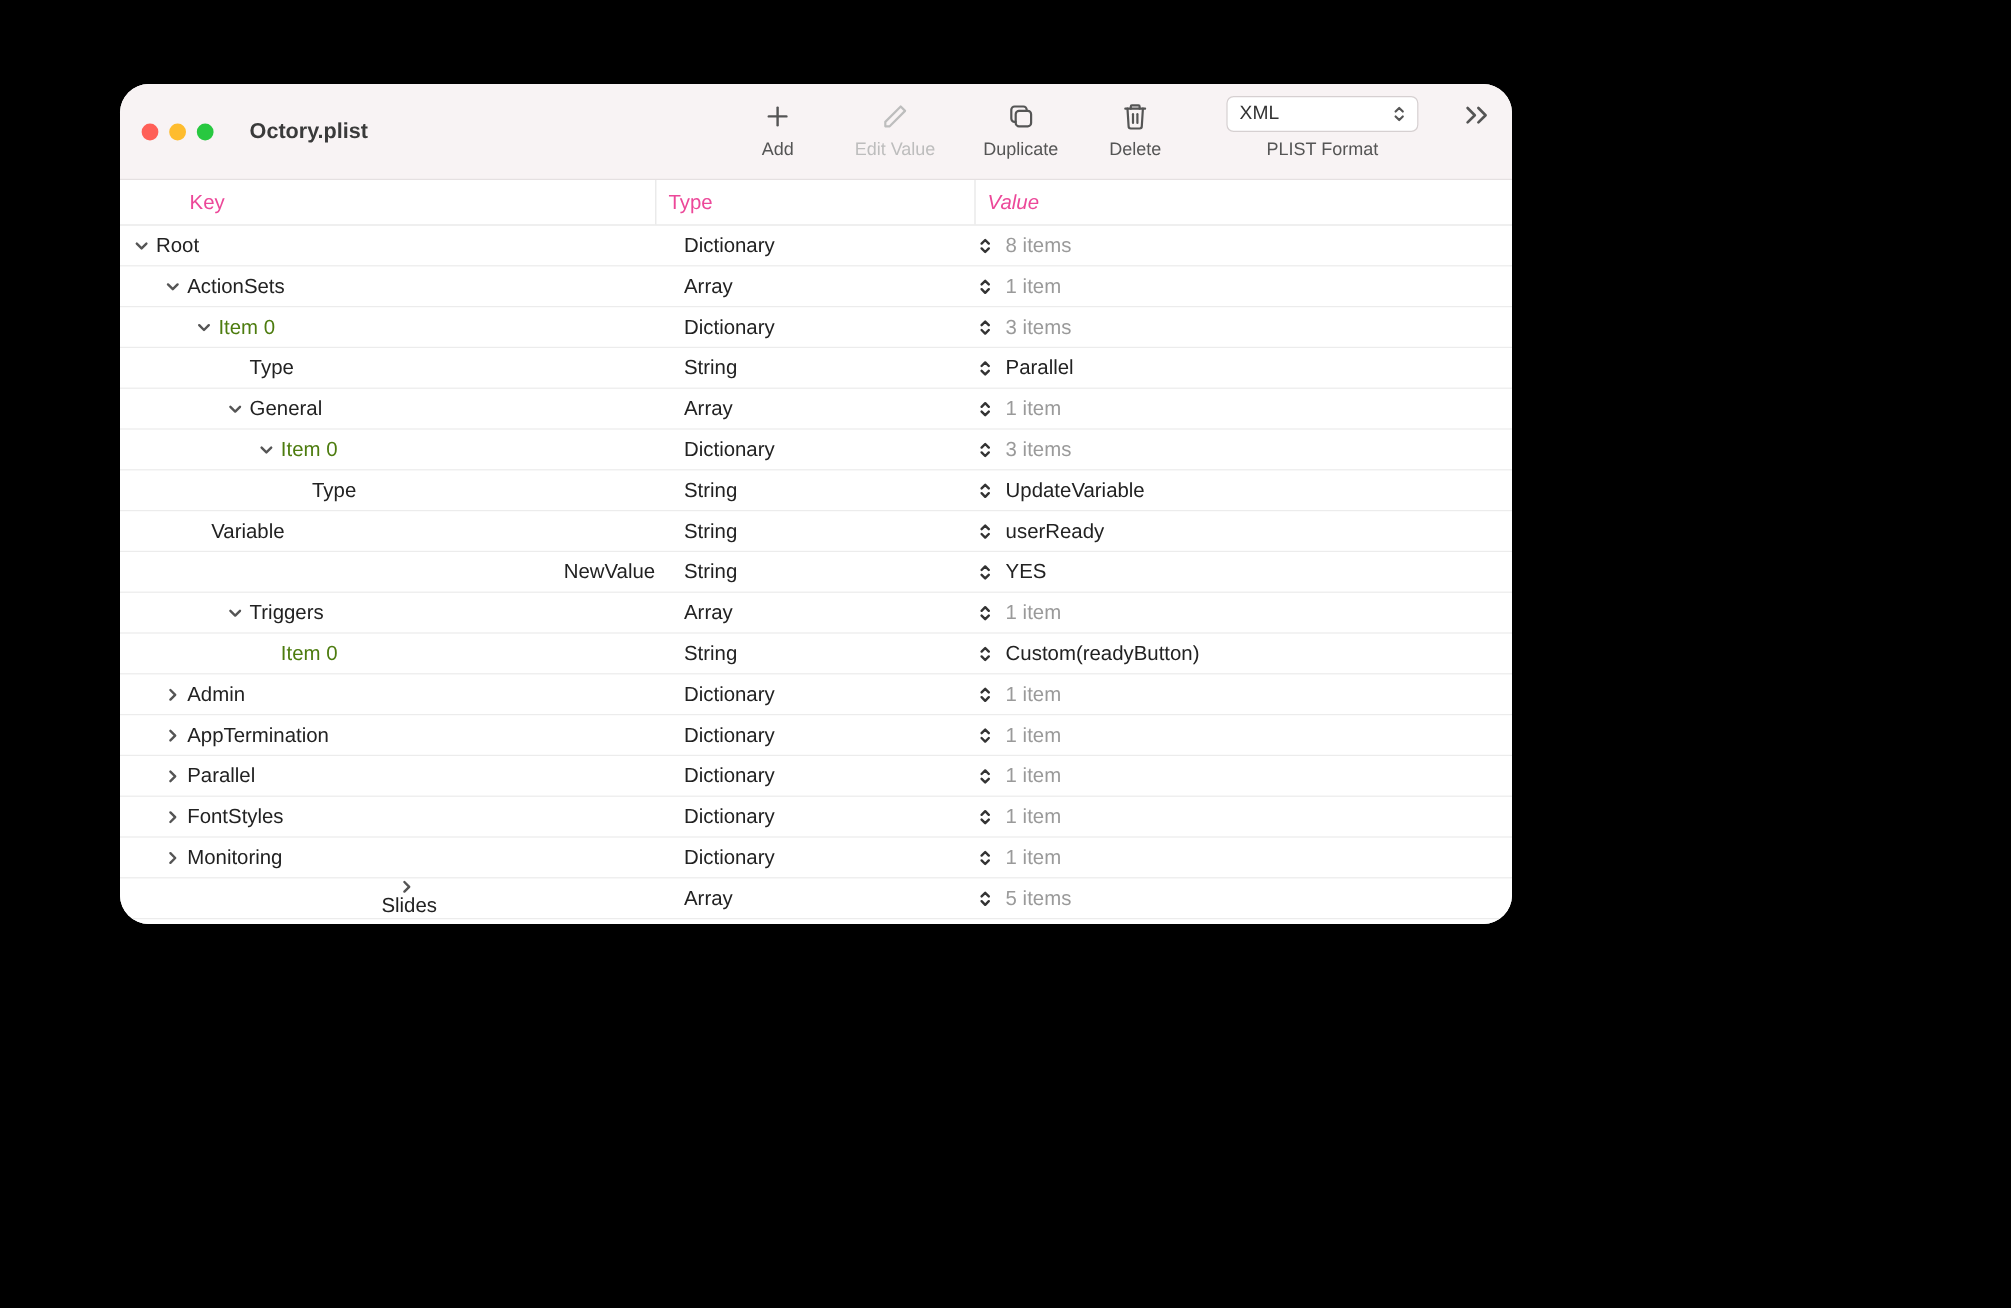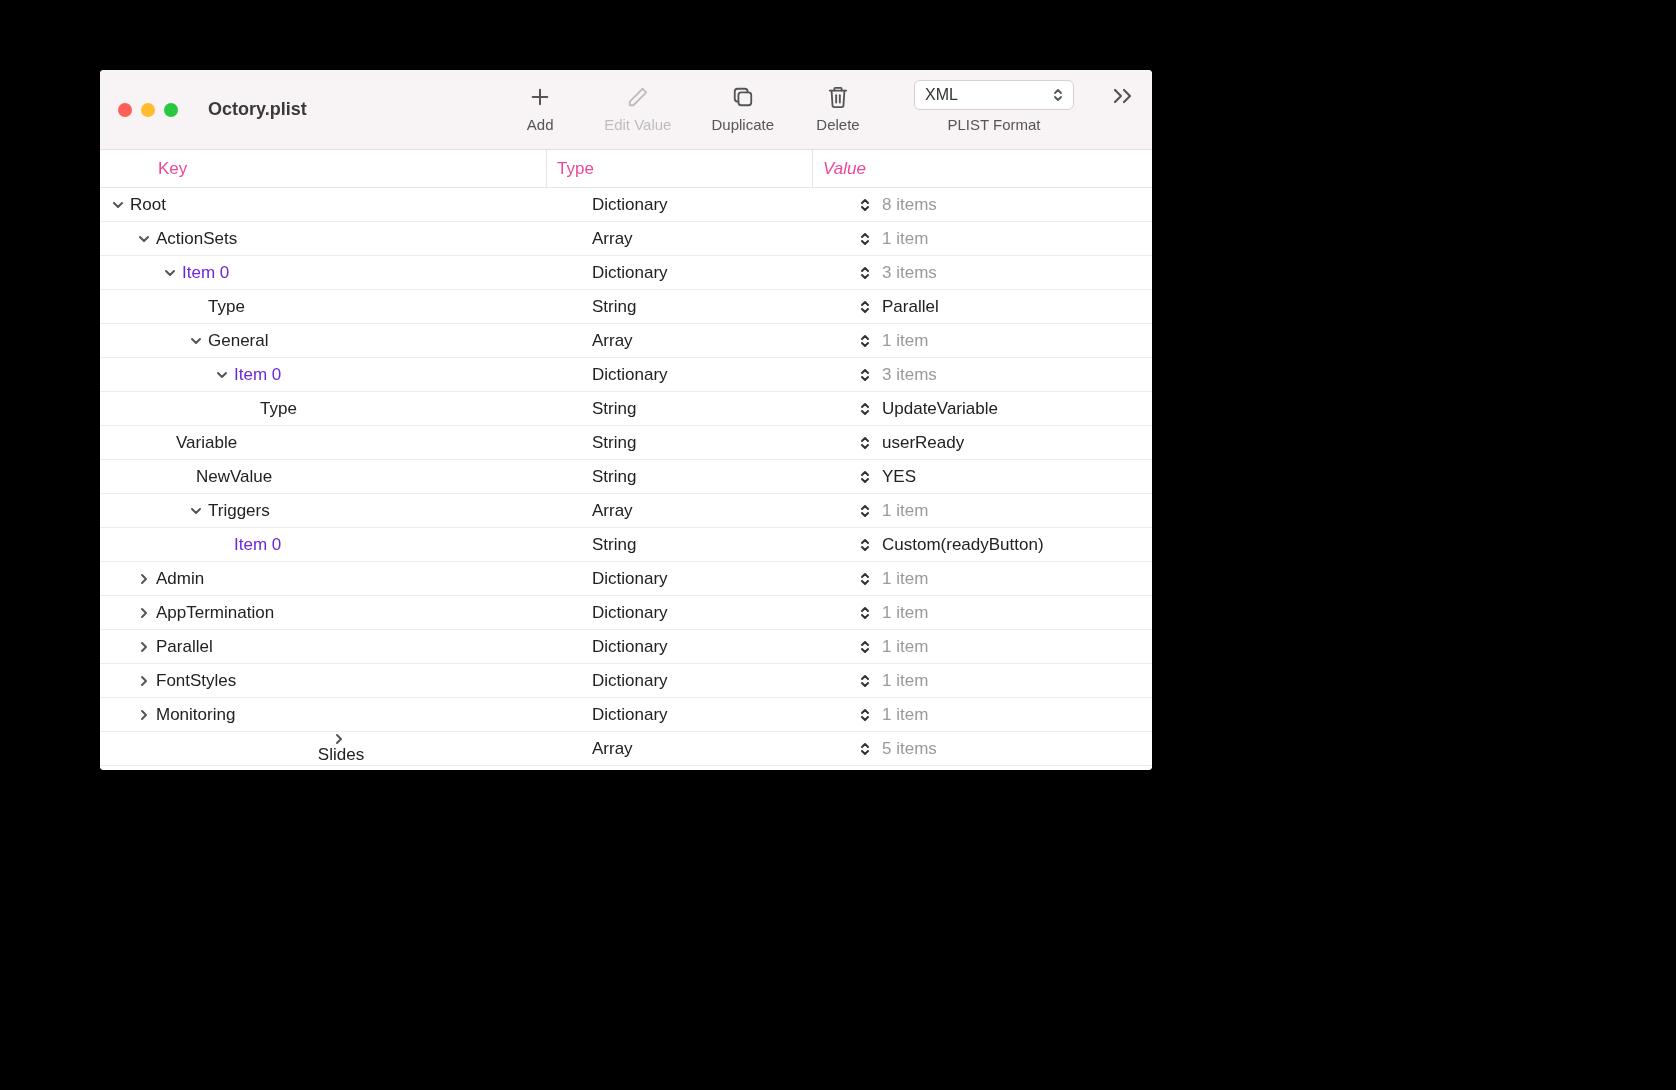--- a/index.html
+++ b/index.html
@@ -7,24 +7,24 @@
     background: #000;
     width: 1676px;
     height: 1090px;
     font-family: -apple-system, BlinkMacSystemFont, "Segoe UI", "Helvetica Neue", sans-serif;
     overflow: hidden;
   }
   .window {
     position: absolute;
     left: 100px;
     top: 70px;
-    width: 1052px;
+    width: 1160px;
     height: 700px;
     background: #fff;
-    border-radius: 4px;
+    border-radius: 24px;
     box-shadow: 0 25px 60px rgba(0,0,0,0.5);
     overflow: hidden;
     display: flex;
     flex-direction: column;
   }
   .titlebar {
     height: 80px;
     background: #f8f3f4;
     border-bottom: 1px solid #e5e0e1;
     display: flex;
@@ -131,21 +131,20 @@
   .rows {
     flex: 1;
     overflow: hidden;
     background: #fff;
   }
   .row {
     display: flex;
     align-items: center;
     height: 34px;
     border-bottom: 1px solid #ececec;
-    gap: 22px;
   }
   .cell-key {
     flex: 0 0 446px;
     display: flex;
     align-items: center;
     padding-left: 10px;
     font-size: 17px;
     color: #222;
   }
   .cell-type {
@@ -164,21 +163,21 @@
     padding-left: 2px;
   }
   .cell-value .dim { color: #9a9a9a; }
   .disclosure {
     width: 16px;
     display: flex;
     align-items: center;
     justify-content: center;
     margin-right: 4px;
   }
-  .key-text.dim { color: #6d28d9; }
+  .key-text.dim { color: #4d7c0f; }
   .stepper {
     width: 14px;
     height: 20px;
     display: flex;
     flex-direction: column;
     align-items: center;
     justify-content: center;
     color: #333;
   }
   svg { display: block; }
@@ -414,21 +413,21 @@
           <span class="stepper">
             <svg width="12" height="18" viewBox="0 0 12 18" fill="none" stroke="#333" stroke-width="2" stroke-linecap="round" stroke-linejoin="round">
               <polyline points="3,7 6,4 9,7"></polyline>
               <polyline points="3,11 6,14 9,11"></polyline>
             </svg>
           </span>
           <span>userReady</span>
         </div>
       </div>
       <div class="row">
-        <div class="cell-key" style="padding-left: 76px;">
+        <div class="cell-key" style="padding-left: 76px; justify-content: flex-end;">
           <span class="disclosure"></span>
           <span class="key-text">NewValue</span>
         </div>
         <div class="cell-type">String</div>
         <div class="cell-value">
           <span class="stepper">
             <svg width="12" height="18" viewBox="0 0 12 18" fill="none" stroke="#333" stroke-width="2" stroke-linecap="round" stroke-linejoin="round">
               <polyline points="3,7 6,4 9,7"></polyline>
               <polyline points="3,11 6,14 9,11"></polyline>
             </svg>

